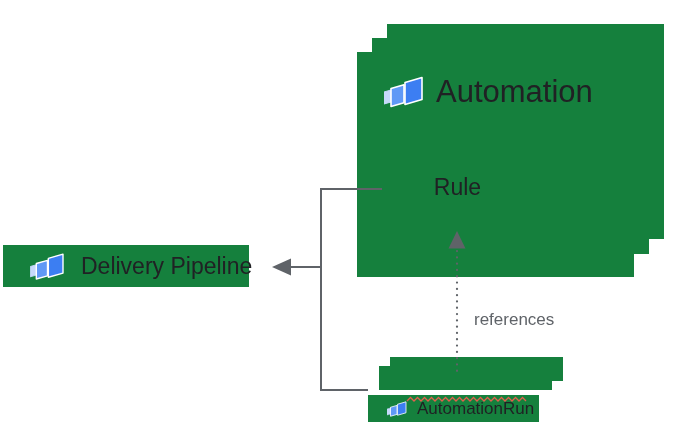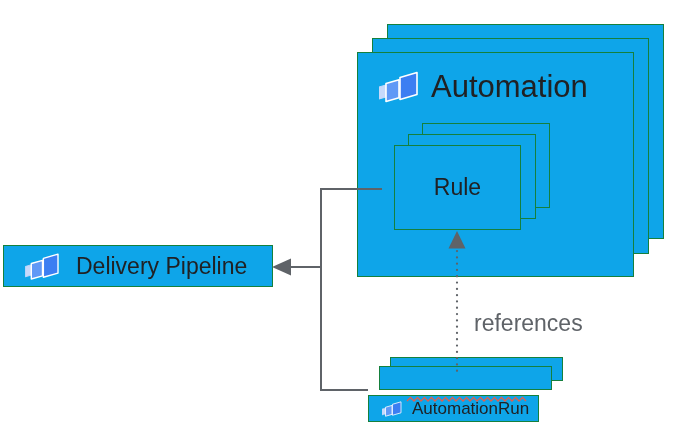--- a/index.html
+++ b/index.html
@@ -5,39 +5,39 @@
   html,body{margin:0;padding:0;}
   body{
     width:676px;height:422px;position:relative;overflow:hidden;
     background:#ffffff;
     font-family:"Liberation Sans", sans-serif;
     color:#202124;
   }
   .diagram{position:absolute;inset:0;}
   .box{
     position:absolute;
-    background:#0ea5e9;
-    border:1px solid #15803d;
+    background:#15803d;
+    border:6px solid #15803d;
     box-sizing:border-box;
   }
   .node-label{color:#202124;white-space:nowrap;}
   .automation-header{
     display:flex;align-items:center;gap:12px;
     margin:15px 0 0 21px;
   }
   .automation-header .node-label{font-size:31px;line-height:38px;}
   .rule-front{display:flex;align-items:center;justify-content:center;}
   .rule-front .node-label{font-size:23px;}
   .delivery-box{display:flex;align-items:center;gap:16px;padding-left:21px;}
   .delivery-box .node-label{font-size:23px;}
   .run-front{display:flex;align-items:center;gap:10px;padding-left:13px;}
   .run-front .node-label{font-size:17px;}
   .edge-label{
     position:absolute;left:474px;top:310px;
-    font-size:23px;color:#5f6368;white-space:nowrap;
+    font-size:17px;color:#5f6368;white-space:nowrap;
   }
   .overlay{
     position:absolute;left:0;top:0;width:676px;height:422px;
     pointer-events:none;z-index:10;
   }
   svg.deploy-icon{display:block;flex:0 0 auto;}
 </style>
 </head>
 <body>
 
@@ -66,21 +66,21 @@
   <div class="box" style="left:379px;top:366px;width:173px;height:24px;"></div>
   <div class="box run-front" style="left:368px;top:395px;width:171px;height:27px;">
     <svg class="deploy-icon" width="20" height="18" viewBox="0 0 40 36">
       <polygon points="0,30 9,27.4 9,15.4 0,18" fill="#c6d9fb" stroke="#c6d9fb" stroke-width="1" stroke-linejoin="round"></polygon>
       <polygon points="7,32.5 20,28.8 20,10.8 7,14.5" fill="#6099f6" stroke="#ffffff" stroke-width="1.6" stroke-linejoin="round"></polygon>
       <polygon points="21,30.5 38,25.6 38,3.6 21,8.5" fill="#3c7ef2" stroke="#ffffff" stroke-width="1.6" stroke-linejoin="round"></polygon>
     </svg>
     <span class="node-label">AutomationRun</span>
   </div>
 
-  <div class="box delivery-box" style="left:3px;top:245px;width:270px;height:42px;">
+  <div class="box delivery-box" style="left:3px;top:245px;width:246px;height:42px;">
     <svg class="deploy-icon" width="35" height="31" viewBox="0 0 40 36">
       <polygon points="0,30 9,27.4 9,15.4 0,18" fill="#c6d9fb" stroke="#c6d9fb" stroke-width="1" stroke-linejoin="round"></polygon>
       <polygon points="7,32.5 20,28.8 20,10.8 7,14.5" fill="#6099f6" stroke="#ffffff" stroke-width="1.6" stroke-linejoin="round"></polygon>
       <polygon points="21,30.5 38,25.6 38,3.6 21,8.5" fill="#3c7ef2" stroke="#ffffff" stroke-width="1.6" stroke-linejoin="round"></polygon>
     </svg>
     <span class="node-label">Delivery Pipeline</span>
   </div>
 
   <div class="edge-label">references</div>
 

